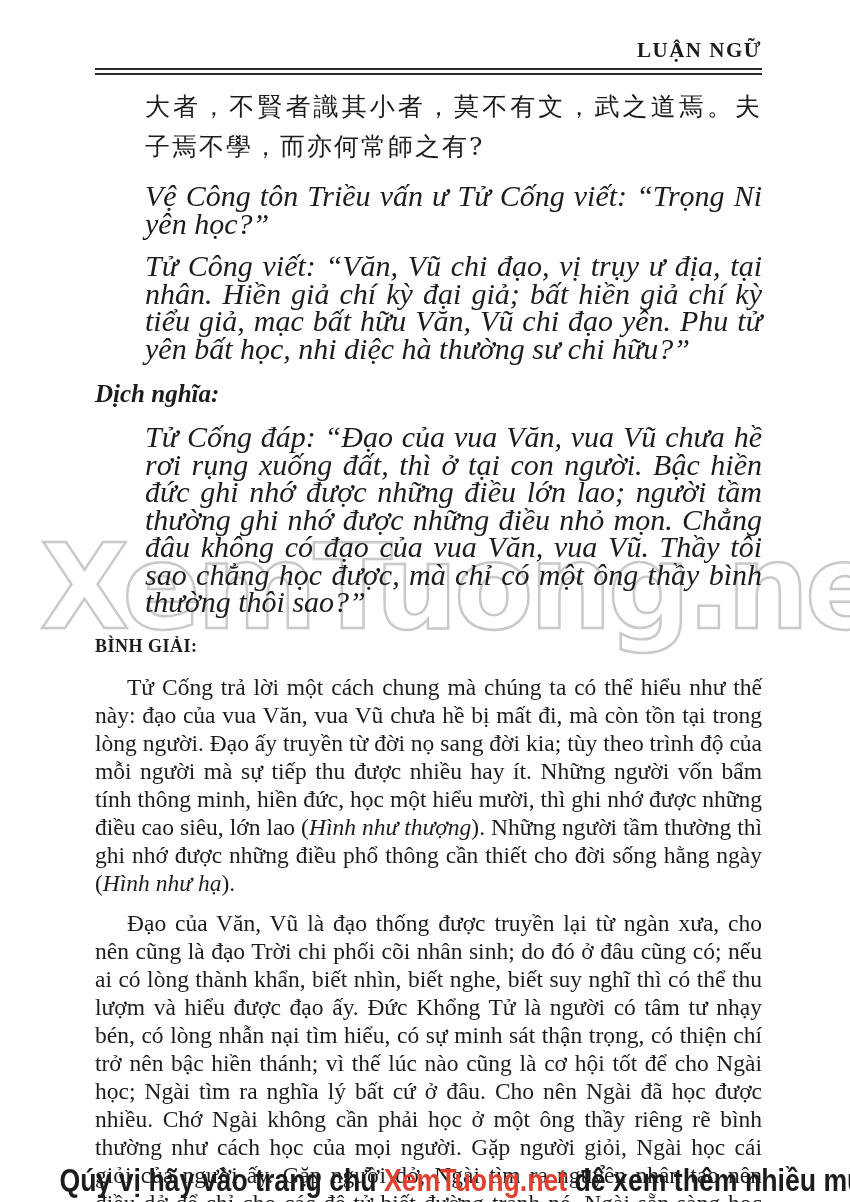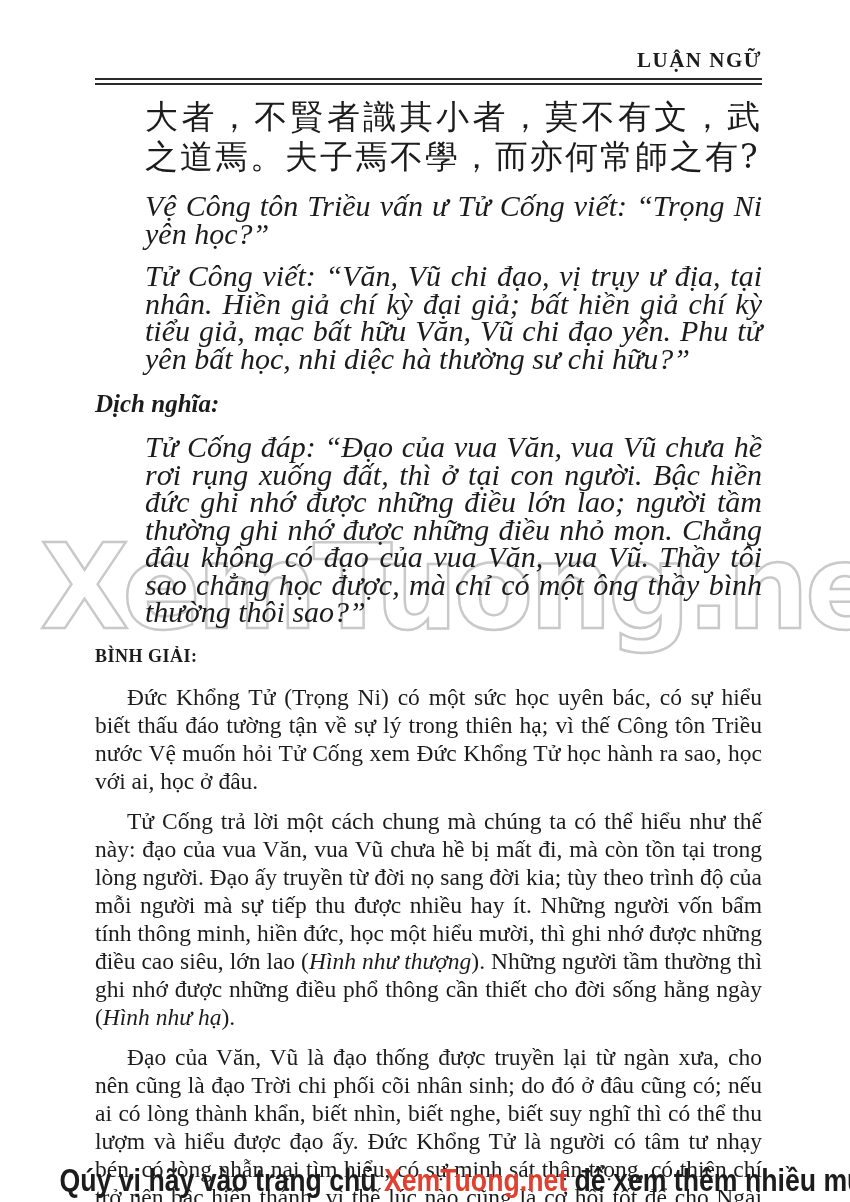--- a/index.html
+++ b/index.html
@@ -23,35 +23,35 @@
     letter-spacing:-4px;
     color:transparent;
     -webkit-text-stroke:2.5px #c9c9c9;
     text-stroke:2.5px #c9c9c9;
     white-space:nowrap;
     transform:scaleX(0.98);
     transform-origin:left center;
   }
   .content { position:relative; z-index:1; padding:0 88px 0 95px; }
   .running-head {
-    padding-top:48px;
+    padding-top:38px;
     text-align:right;
     font-weight:bold;
     font-size:21px;
     letter-spacing:1.5px;
   }
   .rule {
     margin-top:5px;
     height:3px;
     border-top:2px solid #2a2a2a;
     border-bottom:2px solid #2a2a2a;
   }
   .hanzi {
     margin:12px 0 0 50px;
-    font-size:33px;
+    font-size:25px;
     line-height:40px;
     letter-spacing:2px;
     font-family:"DejaVu Serif", serif;
     text-align:justify;
   }
   .sv {
     font-style:italic;
     margin:15px 0 0 50px;
     font-size:30px;
     line-height:27.5px;
@@ -106,21 +106,20 @@
 
     <p class="sv">Vệ Công tôn Triều vấn ư Tử Cống viết: “Trọng Ni yên học?”</p>
     <p class="sv">Tử Công viết: “Văn, Vũ chi đạo, vị trụy ư địa, tại nhân. Hiền giả chí kỳ đại giả; bất hiền giả chí kỳ tiểu giả, mạc bất hữu Văn, Vũ chi đạo yên. Phu tử yên bất học, nhi diệc hà thường sư chi hữu?”</p>
 
     <h2 class="heading-italic">Dịch nghĩa:</h2>
 
     <p class="sv">Tử Cống đáp: “Đạo của vua Văn, vua Vũ chưa hề rơi rụng xuống đất, thì ở tại con người. Bậc hiền đức ghi nhớ được những điều lớn lao; người tầm thường ghi nhớ được những điều nhỏ mọn. Chẳng đâu không có đạo của vua Văn, vua Vũ. Thầy tôi sao chẳng học được, mà chỉ có một ông thầy bình thường thôi sao?”</p>
 
     <h2 class="heading-bold">BÌNH GIẢI:</h2>
 
-    <p class="body-par">Đức Khổng Tử (Trọng Ni) có một sức học uyên bác, có sự hiểu biết thấu đáo tường tận về sự lý trong thiên hạ; vì thế Công tôn Triều nước Vệ muốn hỏi Tử Cống xem Đức Khổng Tử học hành ra sao, học với ai, học ở đâu.</p>
 
     <p class="body-par"><span>Tử Cống trả lời một cách chung mà chúng ta có thể hiểu như thế này: đạo của vua Văn, vua Vũ chưa hề bị mất đi, mà còn tồn tại trong lòng người. Đạo ấy truyền từ đời nọ sang đời kia; tùy theo trình độ của mỗi người mà sự tiếp thu được nhiều hay ít. Những người vốn bẩm tính thông minh, hiền đức, học một hiểu mười, thì ghi nhớ được những điều cao siêu, lớn lao (</span><i>Hình như thượng</i><span>). Những người tầm thường thì ghi nhớ được những điều phổ thông cần thiết cho đời sống hằng ngày (</span><i>Hình như hạ</i><span>).</span></p>
 
     <p class="body-par">Đạo của Văn, Vũ là đạo thống được truyền lại từ ngàn xưa, cho nên cũng là đạo Trời chi phối cõi nhân sinh; do đó ở đâu cũng có; nếu ai có lòng thành khẩn, biết nhìn, biết nghe, biết suy nghĩ thì có thể thu lượm và hiểu được đạo ấy. Đức Khổng Tử là người có tâm tư nhạy bén, có lòng nhẫn nại tìm hiểu, có sự minh sát thận trọng, có thiện chí trở nên bậc hiền thánh; vì thế lúc nào cũng là cơ hội tốt để cho Ngài học; Ngài tìm ra nghĩa lý bất cứ ở đâu. Cho nên Ngài đã học được nhiều. Chớ Ngài không cần phải học ở một ông thầy riêng rẽ bình thường như cách học của mọi người. Gặp người giỏi, Ngài học cái giỏi của người ấy. Gặp người dở, Ngài tìm ra nguyên nhân tạo nên điều dở để chỉ cho các đệ tử biết đường tránh né. Ngài sẵn sàng học hỏi với những kẻ sĩ ẩn dật mang thân phận một người tầm thường lam lũ trong chốn quê mùa.</p>
 
   </div>
 
   <div class="footer"><span>Qúy vị hãy vào trang chủ </span><span style="color: rgb(224, 64, 47);">XemTuong.net</span><span> để xem thêm nhiều mục hay khác</span></div>
 
 </div>

